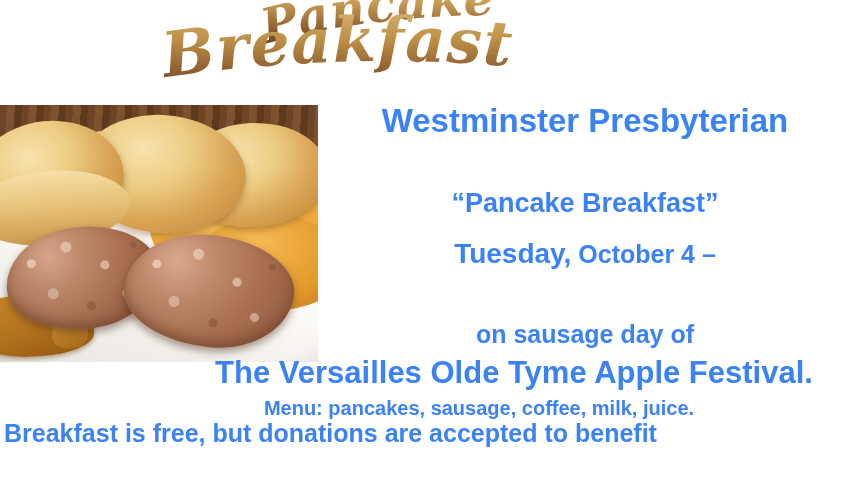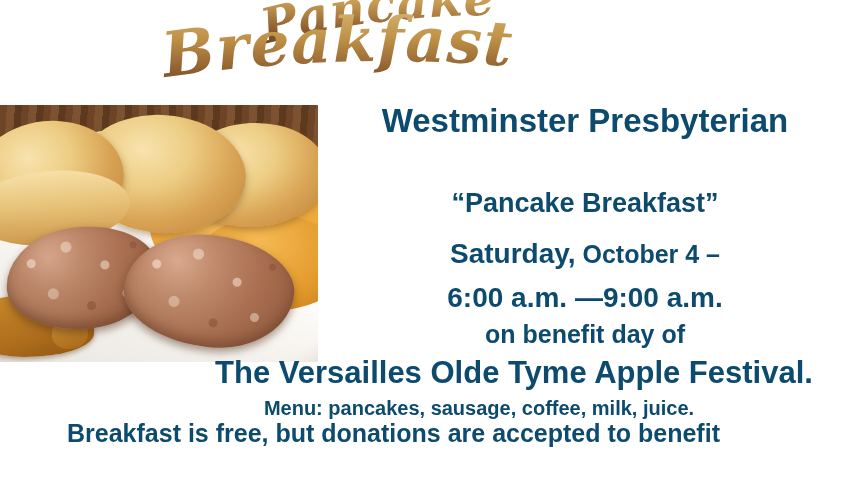--- a/index.html
+++ b/index.html
@@ -170,35 +170,35 @@
   }
   .photo-shadow {
     position: absolute;
     left: 0; top: 0; right: 0; bottom: 0;
     background: linear-gradient(200deg, rgba(0,0,0,0) 55%, rgba(60,40,25,.10) 100%);
   }
 
   
   .txt {
     position: absolute;
-    color: #0c4a6e;
+    color: #3b82f6;
     font-family: "Liberation Sans", sans-serif;
     font-weight: bold;
     white-space: nowrap;
     line-height: 1;
   }
   .center-right {
     left: 318px;
     width: 534px;
     text-align: center;
   }
   .full-center {
-    left: 16px;
+    left: 4px;
     width: 755px;
-    text-align: center;
+    text-align: left;
   }
 
   #line-org      { top: 104px; font-size: 33px; }
   #line-hosting  { top: 146px; font-size: 29px; }
   #line-event    { top: 190px; font-size: 27px; }
   #line-date     { top: 240px; font-size: 28px; }
   #line-date .small { font-size: 25px; }
   #line-time     { top: 284px; font-size: 28px; }
   #line-opening  { top: 322px; font-size: 25px; }
 
@@ -280,26 +280,25 @@
     </div>
     <div class="photo-shadow"></div>
   </div>
 
   <div class="txt center-right" id="line-org">Westminster Presbyterian</div>
 
 
   <div class="txt center-right" id="line-event">“Pancake Breakfast”</div>
 
   <div class="txt center-right" id="line-date">
-    <span>Saturday,</span><span class="small"> October 4 –</span>
+    <span>Tuesday,</span><span class="small"> October 4 –</span>
   </div>
 
-  <div class="txt center-right" id="line-time">6:00 a.m. —9:00 a.m.</div>
-
-  <div class="txt center-right" id="line-opening">on benefit day of</div>
+
+  <div class="txt center-right" id="line-opening">on sausage day of</div>
 
   <div class="txt" id="line-festival">The Versailles Olde Tyme Apple Festival.</div>
 
   <div class="txt" id="line-menu">Menu: pancakes, sausage, coffee, milk, juice.</div>
 
   <div class="txt full-center narrow" id="line-donate">Breakfast is free, but donations are accepted to benefit</div>
 
 
 </div>
 

